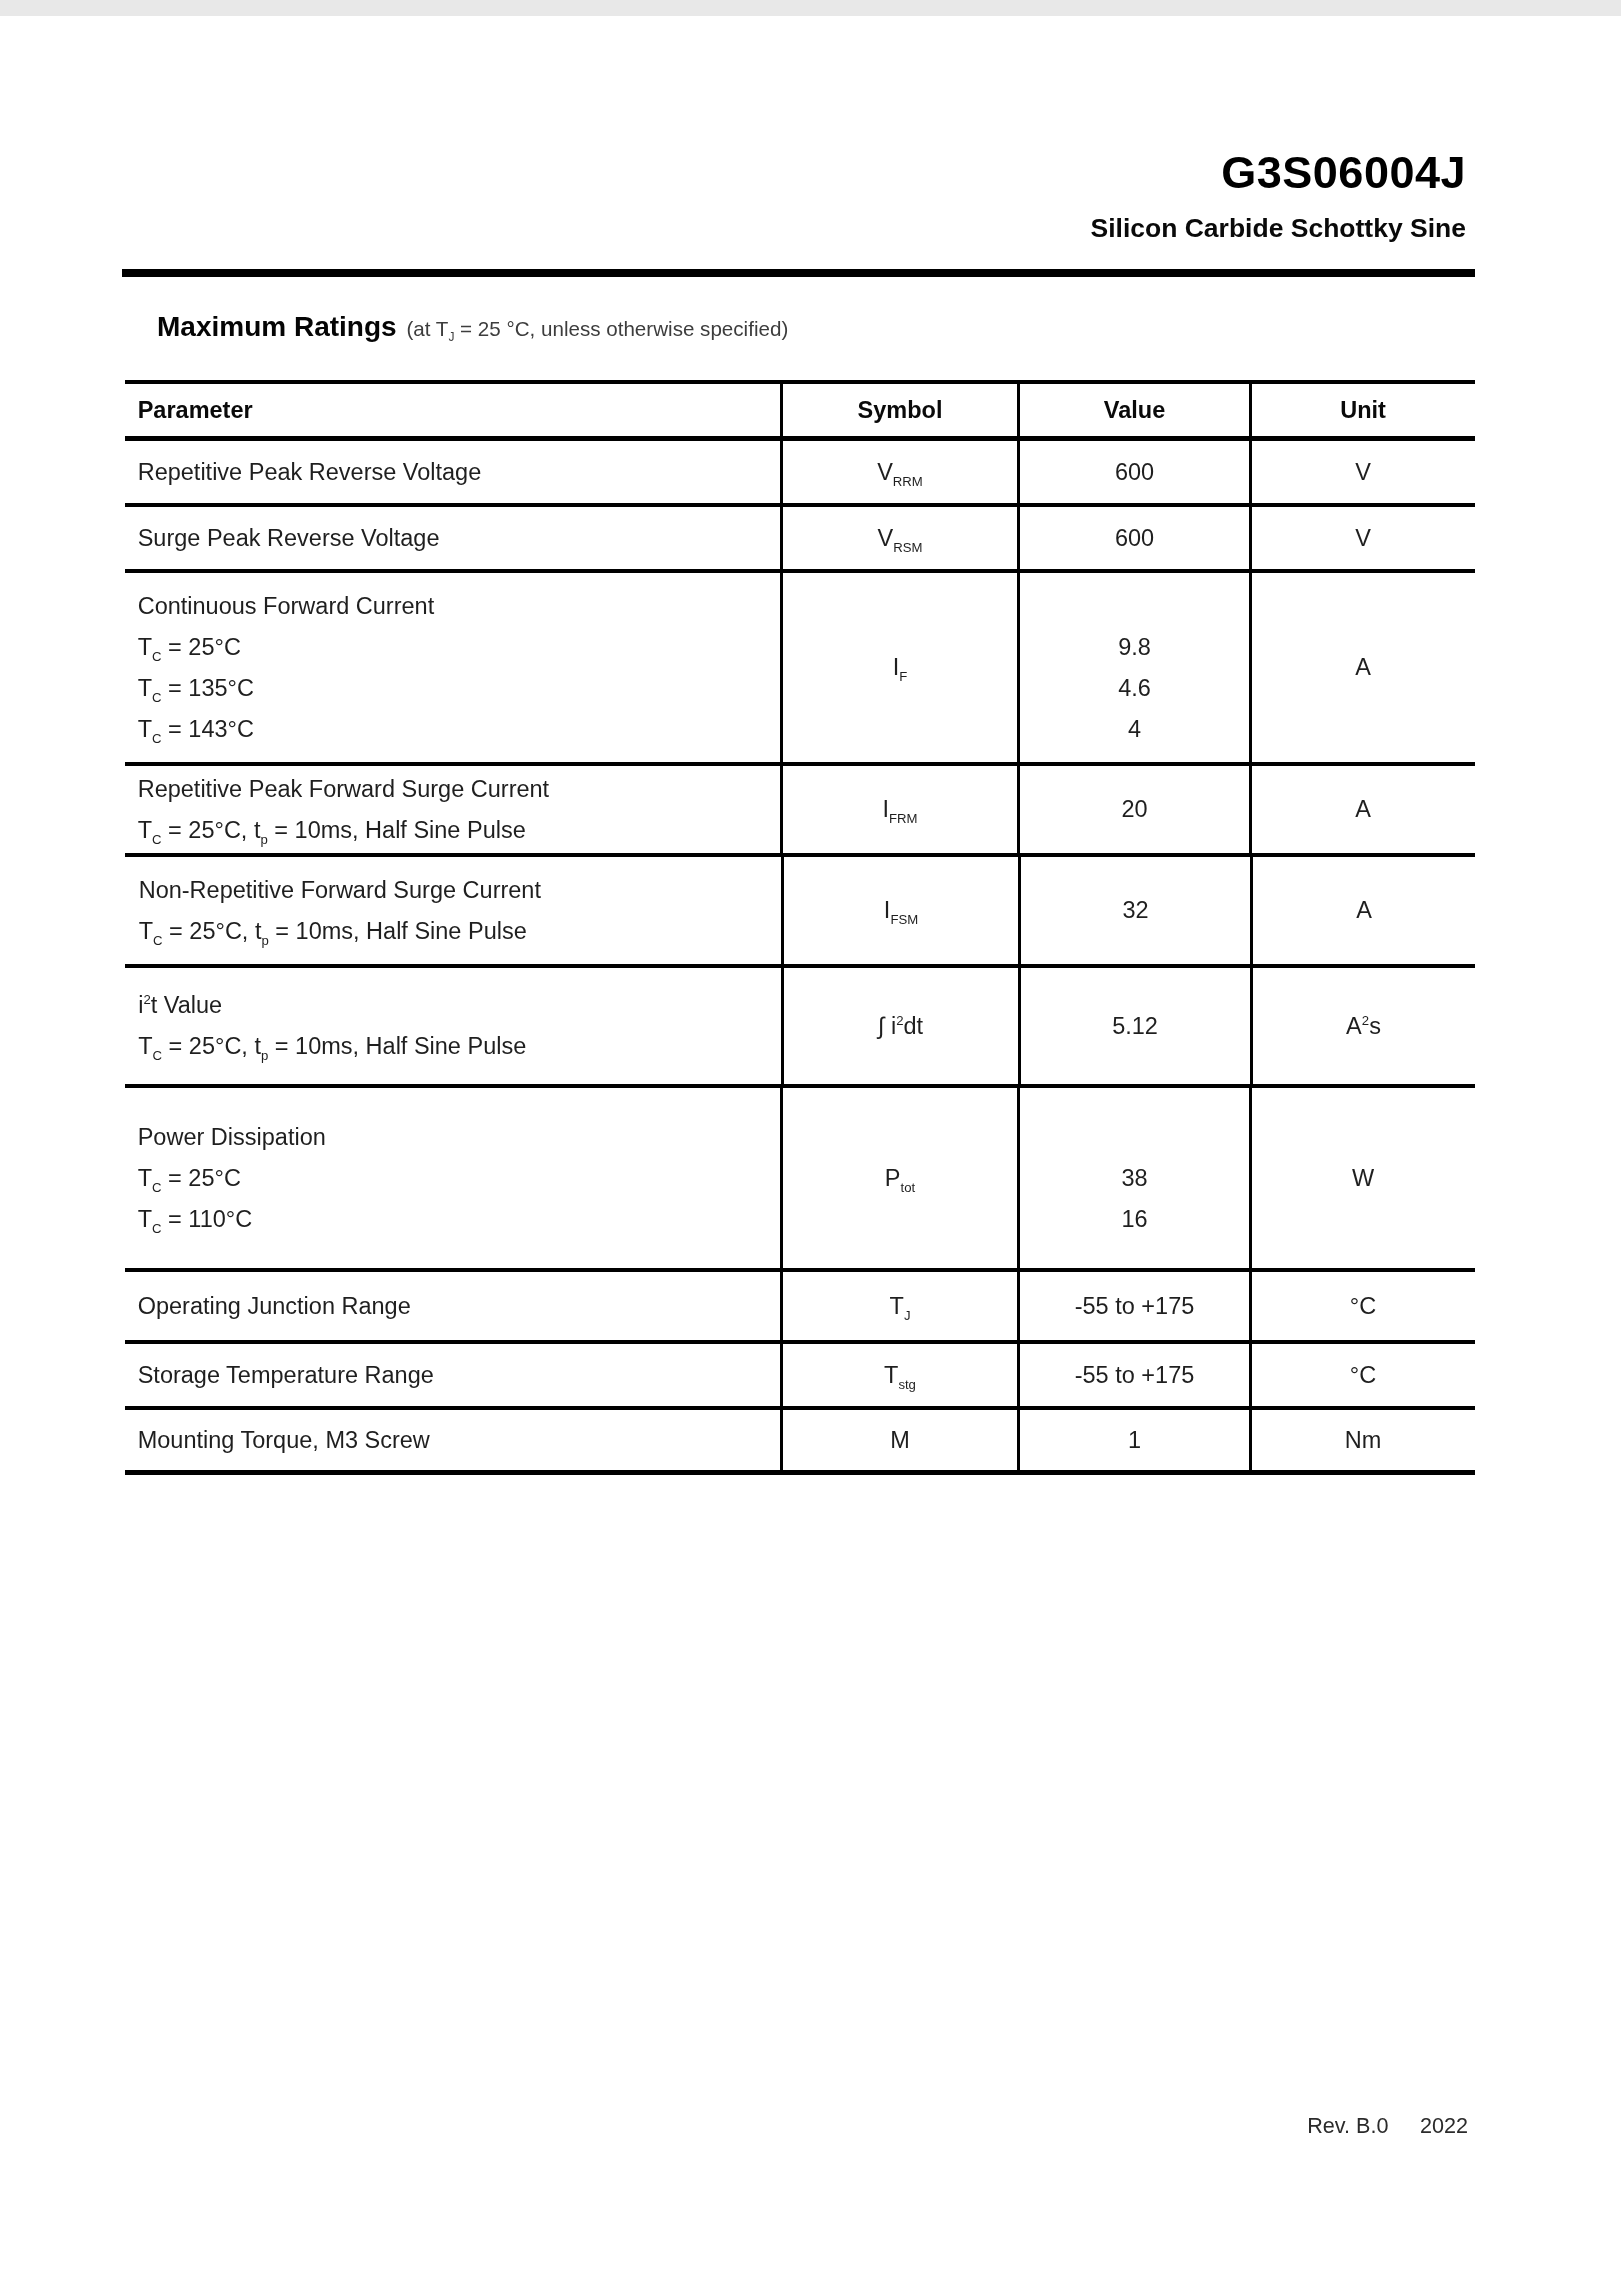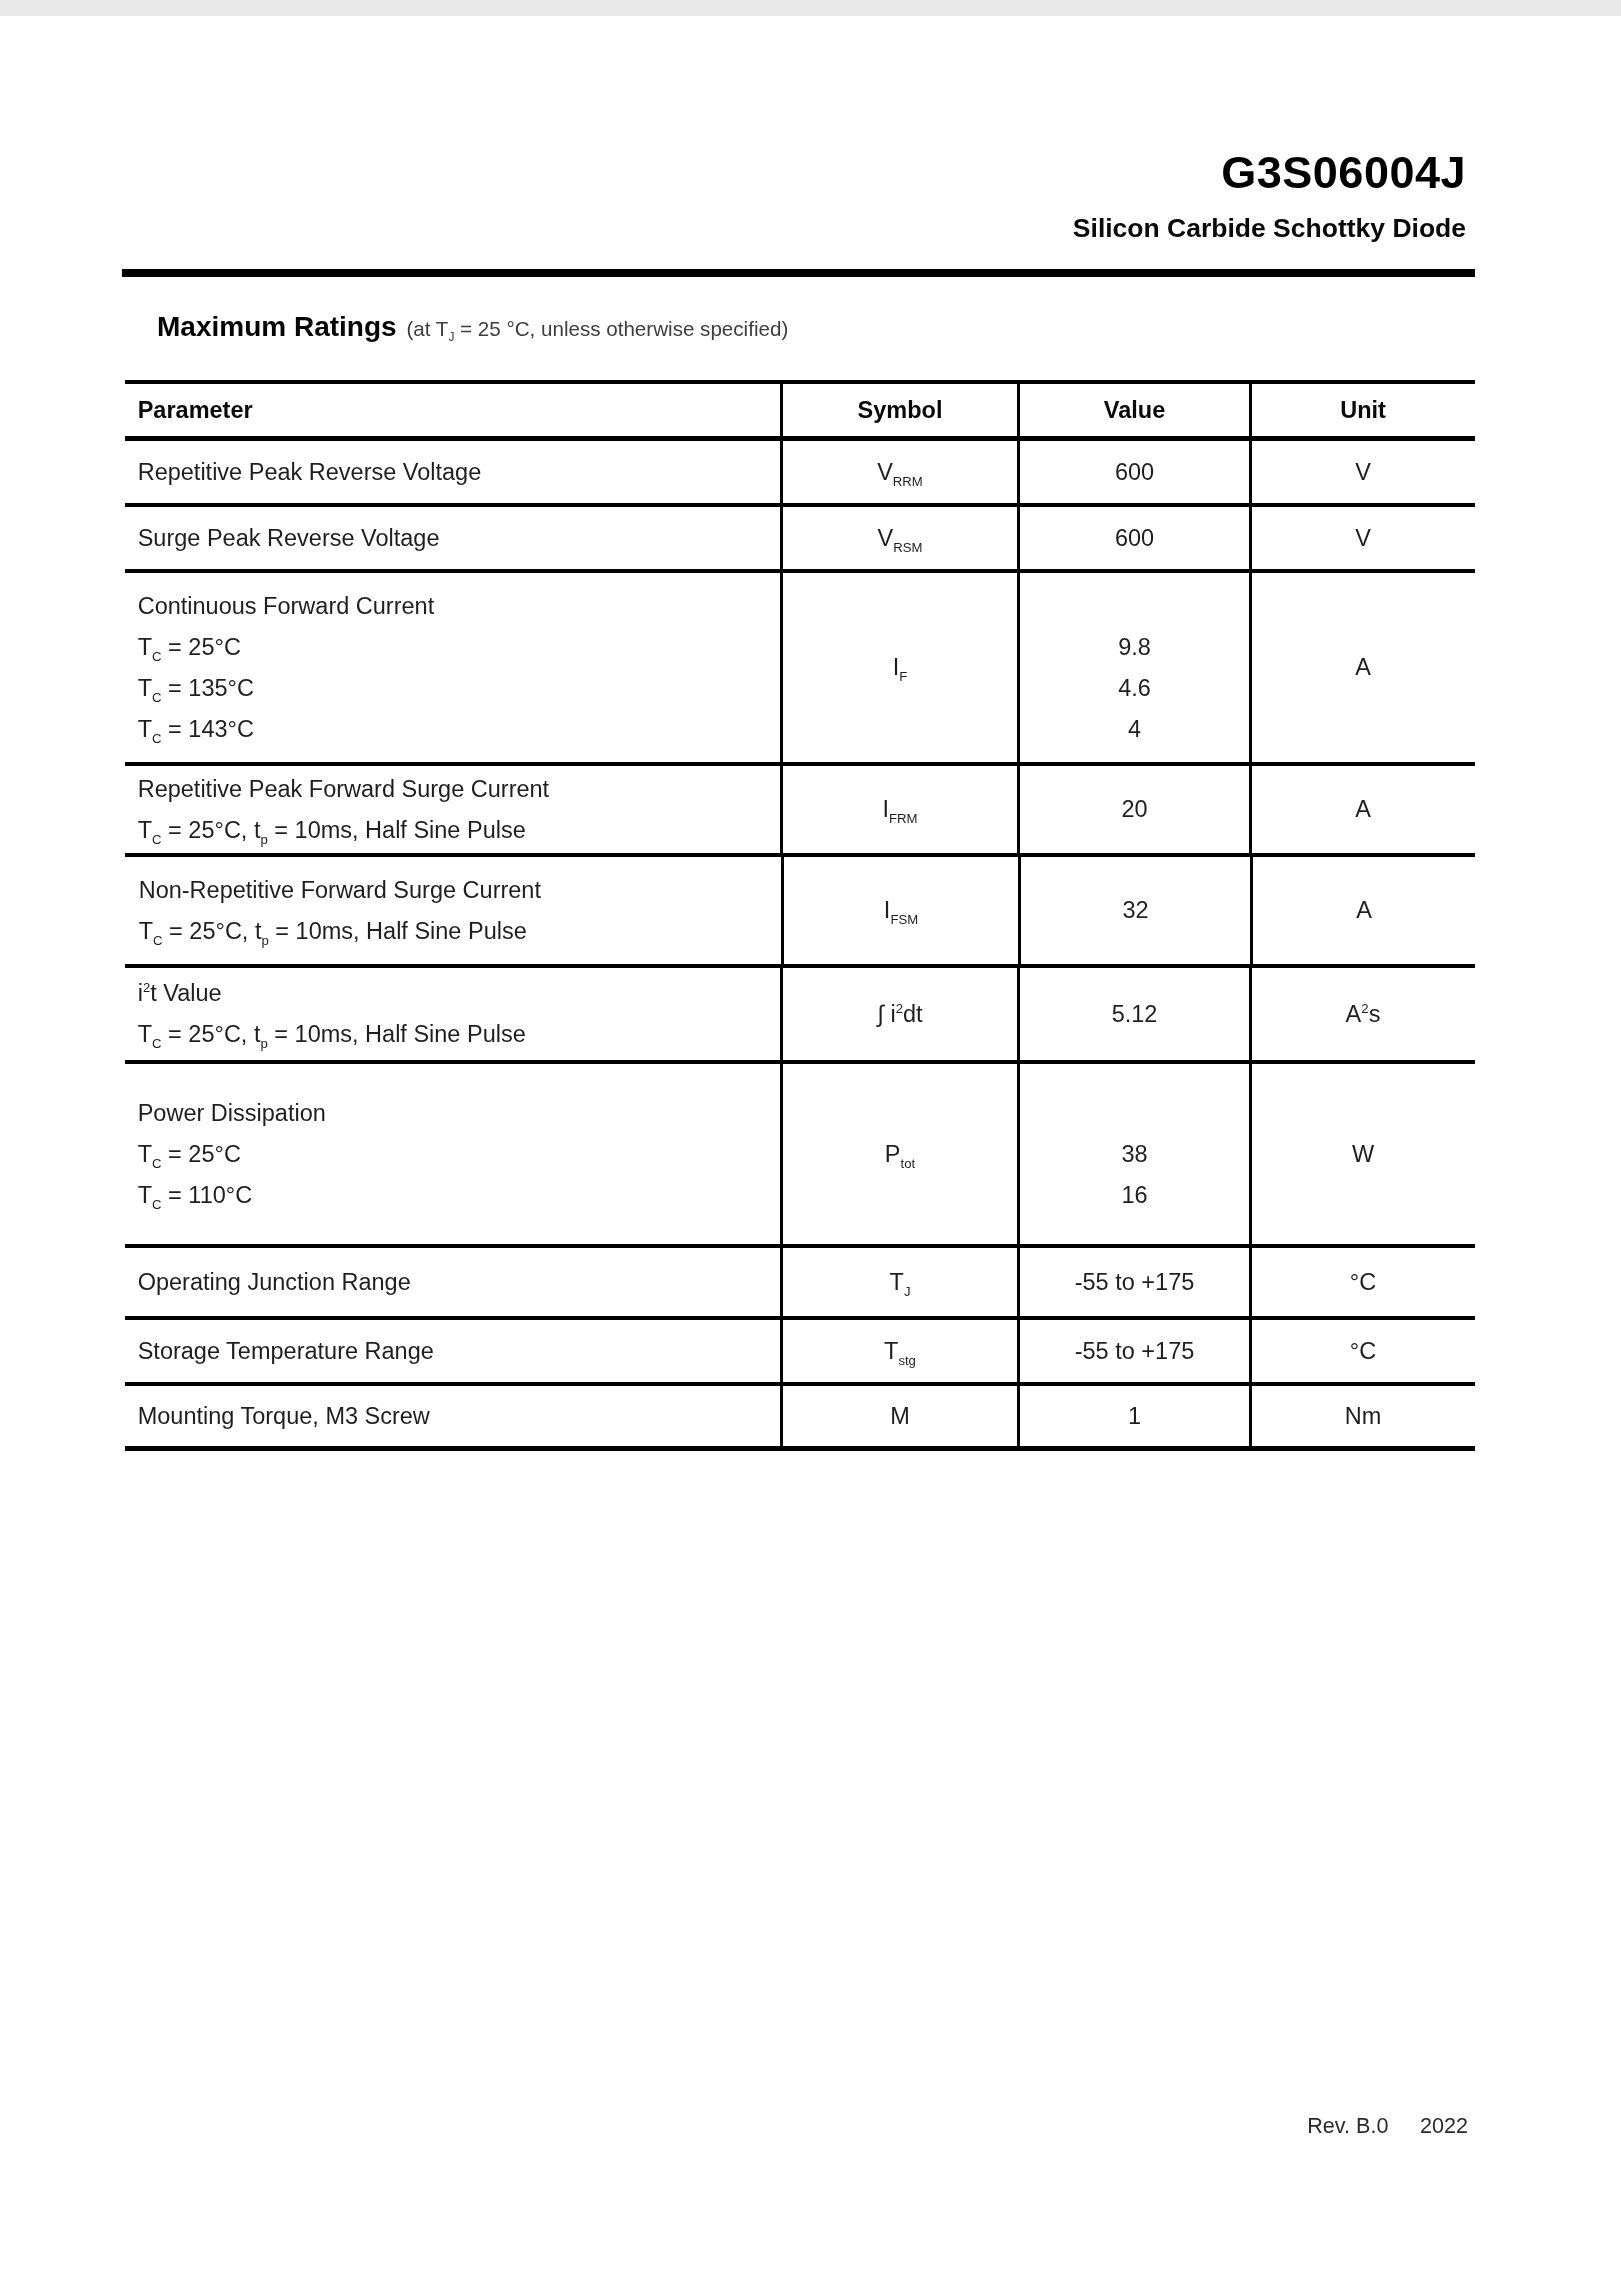--- a/index.html
+++ b/index.html
@@ -52,21 +52,21 @@
     display:flex; align-items:stretch;
     border-bottom:4.9px solid #000;
   }
   .thead { height:57px; border-bottom:5.9px solid #000; }
   .thead .c { font-weight:700; color:#0a0a0a; }
   #tbody .trow:nth-child(1) { height:66px; }
   #tbody .trow:nth-child(2) { height:66px; }
   #tbody .trow:nth-child(3) { height:193px; }
   #tbody .trow:nth-child(4) { height:91px; }
   #tbody .trow:nth-child(5) { height:111px;justify-content:flex-end; }
-  #tbody .trow:nth-child(6) { height:96px; }
+  #tbody .trow:nth-child(6) { height:120px;justify-content:center; }
   #tbody .trow:nth-child(7) { height:184px; }
   #tbody .trow:nth-child(8) { height:72px; }
   #tbody .trow:nth-child(9) { height:66px; }
   #tbody .trow:nth-child(10){ height:65px; border-bottom:5.9px solid #000; }
 
   .c {
     display:flex; flex-direction:column; justify-content:center;
   }
   .c-param { width:655px; padding-left:12.7px; align-items:flex-start; text-align:left; }
   .c-sym   { width:237px; border-left:3.9px solid #000; align-items:center; text-align:center; }
@@ -84,21 +84,21 @@
   }
   .page-footer .year { margin-left:25.5px; }
 </style>
 </head>
 <body>
 
 <div class="page">
 
   <div class="doc-header">
     <div class="part-number">G3S06004J</div>
-    <div class="device-type">Silicon Carbide Schottky Diode</div>
+    <div class="device-type">Silicon Carbide Schottky Sine</div>
   </div>
 
   <div class="header-rule"></div>
 
   <div class="section-heading">
     <span class="sh-main">Maximum Ratings</span><span class="sh-note">(at T<sub>J</sub> = 25 °C, unless otherwise specified)</span>
   </div>
 
   <div class="ratings-table">
     <div class="trow thead">

